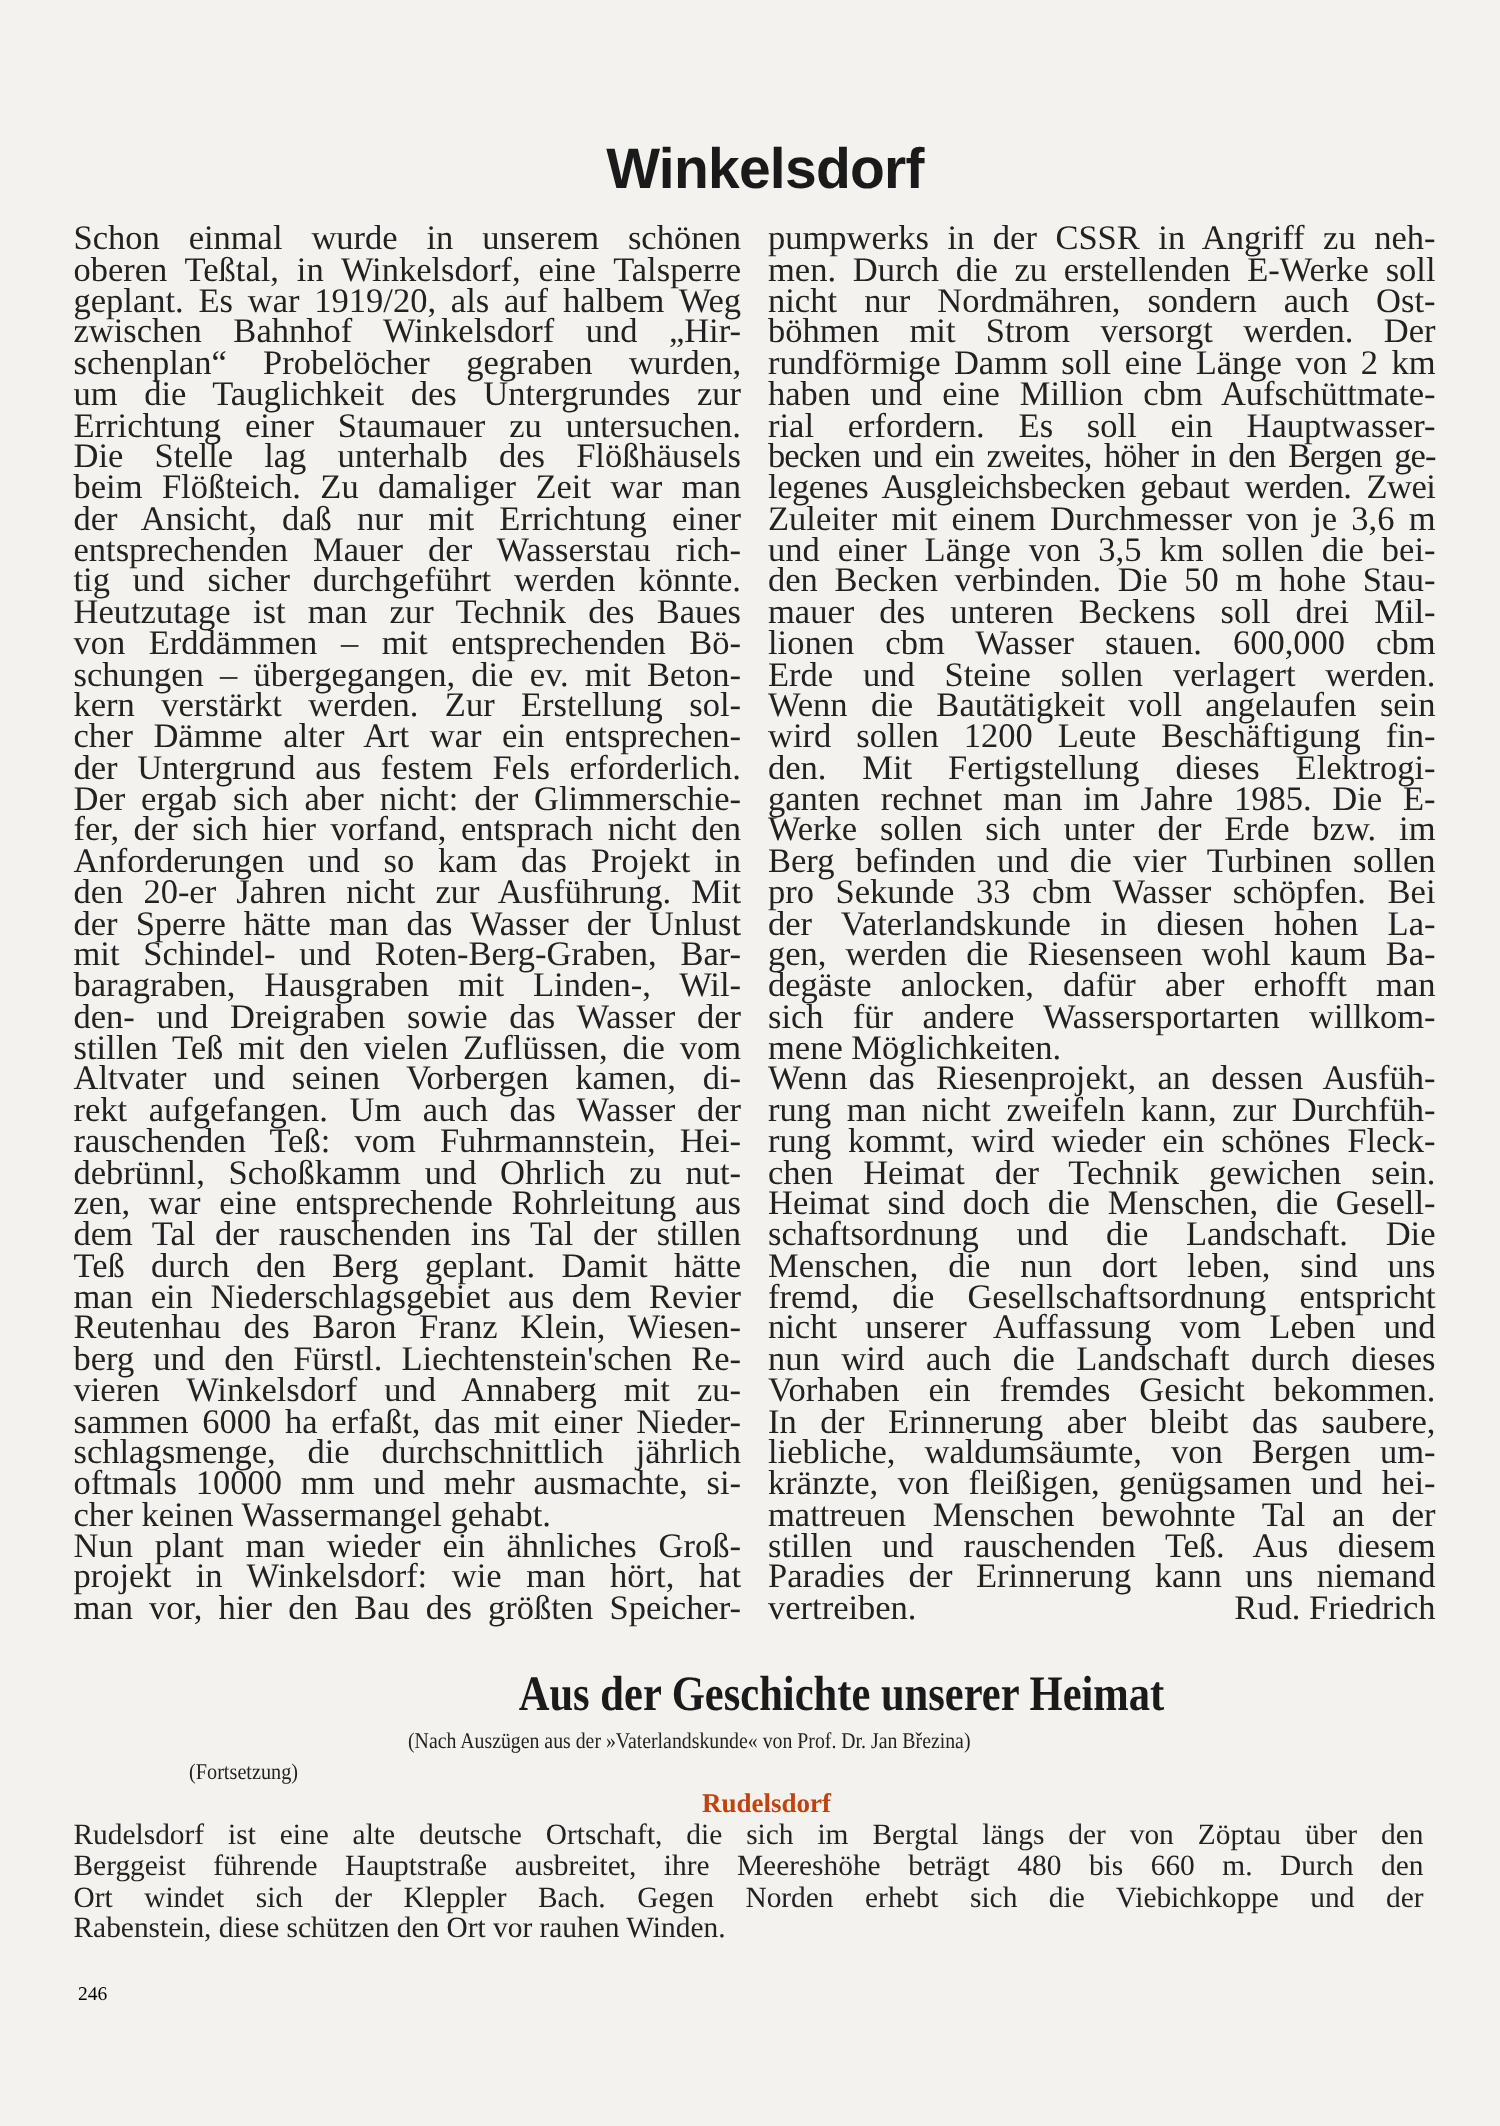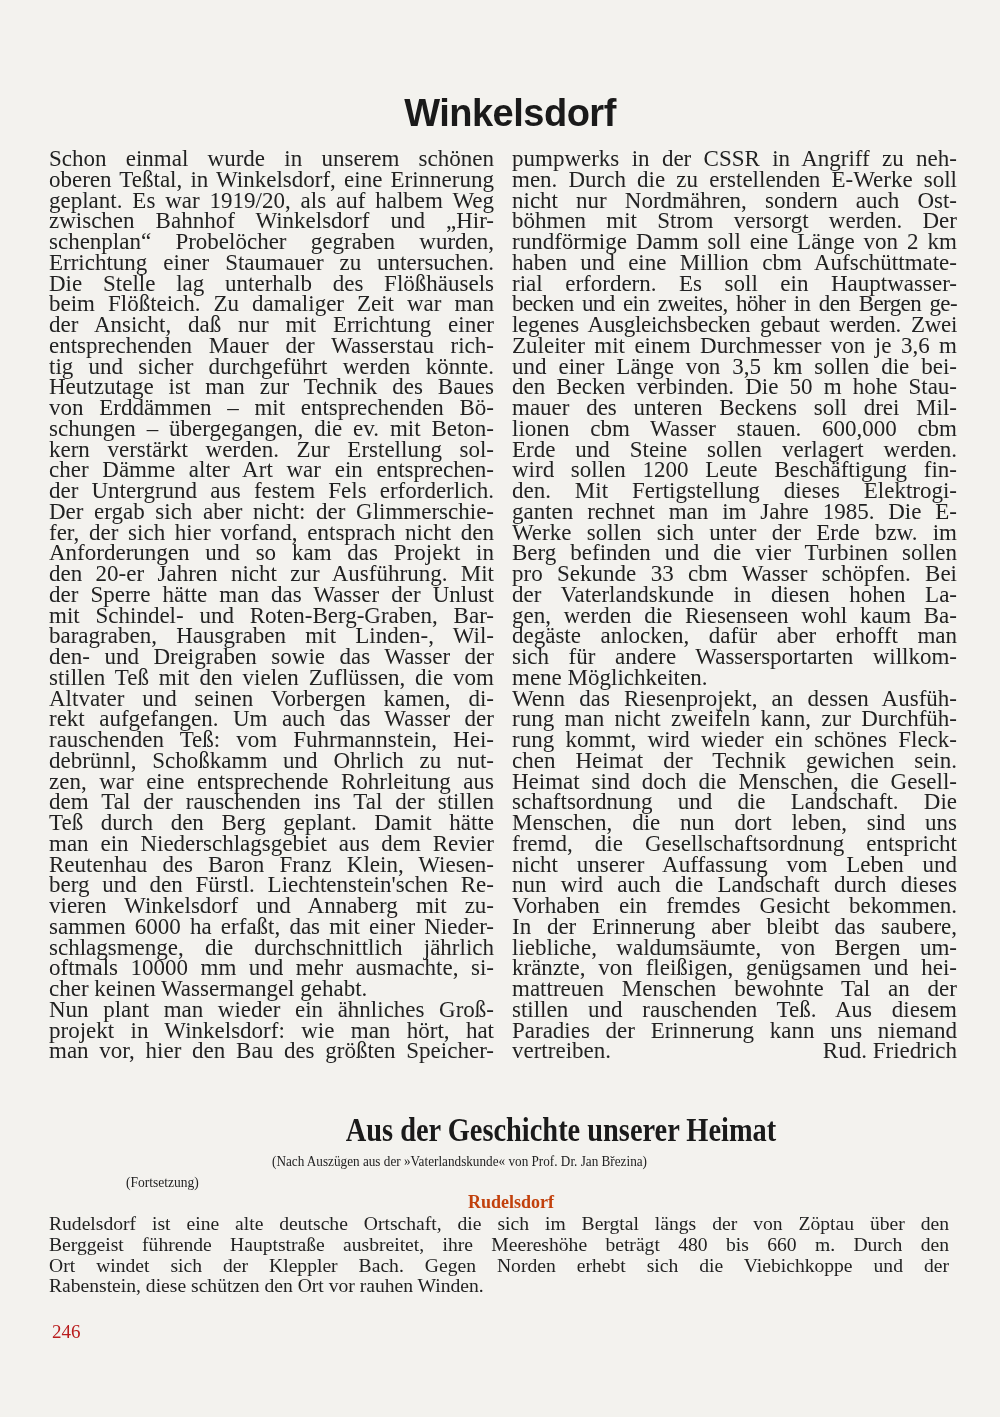--- a/index.html
+++ b/index.html
@@ -69,36 +69,37 @@
     color: #c2410c;
   }
   .bottom-text {
     position: absolute; left: 49px; top: 1202px; width: 900px;
     font-family: "Liberation Serif", serif;
     font-size: 19.6px; line-height: 20.75px; color: #222;
   }
   .page-number {
     position: absolute; left: 52px; top: 1309px;
     font-family: "Liberation Serif", serif;
-    font-size: 19px; color: #b91c1c;
+    font-size: 13px; color: #000000;
   }
 </style>
 </head>
 <body>
 
 <div class="page">
 
   <h1 class="title" style="margin:0;">Winkelsdorf</h1>
 
   <div class="col col-left">
     <span class="line">Schon einmal wurde in unserem schönen</span>
-    <span class="line">oberen Teßtal, in Winkelsdorf, eine Erinnerung</span>
+    <span class="line">oberen Teßtal, in Winkelsdorf, eine Talsperre</span>
     <span class="line">geplant. Es war 1919/20, als auf halbem Weg</span>
     <span class="line">zwischen Bahnhof Winkelsdorf und „Hir-</span>
     <span class="line">schenplan“ Probelöcher gegraben wurden,</span>
+    <span class="line">um die Tauglichkeit des Untergrundes zur</span>
     <span class="line">Errichtung einer Staumauer zu untersuchen.</span>
     <span class="line">Die Stelle lag unterhalb des Flößhäusels</span>
     <span class="line">beim Flößteich. Zu damaliger Zeit war man</span>
     <span class="line">der Ansicht, daß nur mit Errichtung einer</span>
     <span class="line">entsprechenden Mauer der Wasserstau rich-</span>
     <span class="line">tig und sicher durchgeführt werden könnte.</span>
     <span class="line">Heutzutage ist man zur Technik des Baues</span>
     <span class="line">von Erddämmen – mit entsprechenden Bö-</span>
     <span class="line">schungen – übergegangen, die ev. mit Beton-</span>
     <span class="line">kern verstärkt werden. Zur Erstellung sol-</span>
@@ -142,20 +143,21 @@
     <span class="line">haben und eine Million cbm Aufschüttmate-</span>
     <span class="line">rial erfordern. Es soll ein Hauptwasser-</span>
     <span class="line" style="letter-spacing:-0.6px;">becken und ein zweites, höher in den Bergen ge-</span>
     <span class="line" style="letter-spacing:-0.3px;">legenes Ausgleichsbecken gebaut werden. Zwei</span>
     <span class="line">Zuleiter mit einem Durchmesser von je 3,6 m</span>
     <span class="line">und einer Länge von 3,5 km sollen die bei-</span>
     <span class="line">den Becken verbinden. Die 50 m hohe Stau-</span>
     <span class="line">mauer des unteren Beckens soll drei Mil-</span>
     <span class="line">lionen cbm Wasser stauen. 600,000 cbm</span>
     <span class="line">Erde und Steine sollen verlagert werden.</span>
+    <span class="line">Wenn die Bautätigkeit voll angelaufen sein</span>
     <span class="line">wird sollen 1200 Leute Beschäftigung fin-</span>
     <span class="line">den. Mit Fertigstellung dieses Elektrogi-</span>
     <span class="line">ganten rechnet man im Jahre 1985. Die E-</span>
     <span class="line">Werke sollen sich unter der Erde bzw. im</span>
     <span class="line">Berg befinden und die vier Turbinen sollen</span>
     <span class="line">pro Sekunde 33 cbm Wasser schöpfen. Bei</span>
     <span class="line">der Vaterlandskunde in diesen hohen La-</span>
     <span class="line">gen, werden die Riesenseen wohl kaum Ba-</span>
     <span class="line">degäste anlocken, dafür aber erhofft man</span>
     <span class="line">sich für andere Wassersportarten willkom-</span>

